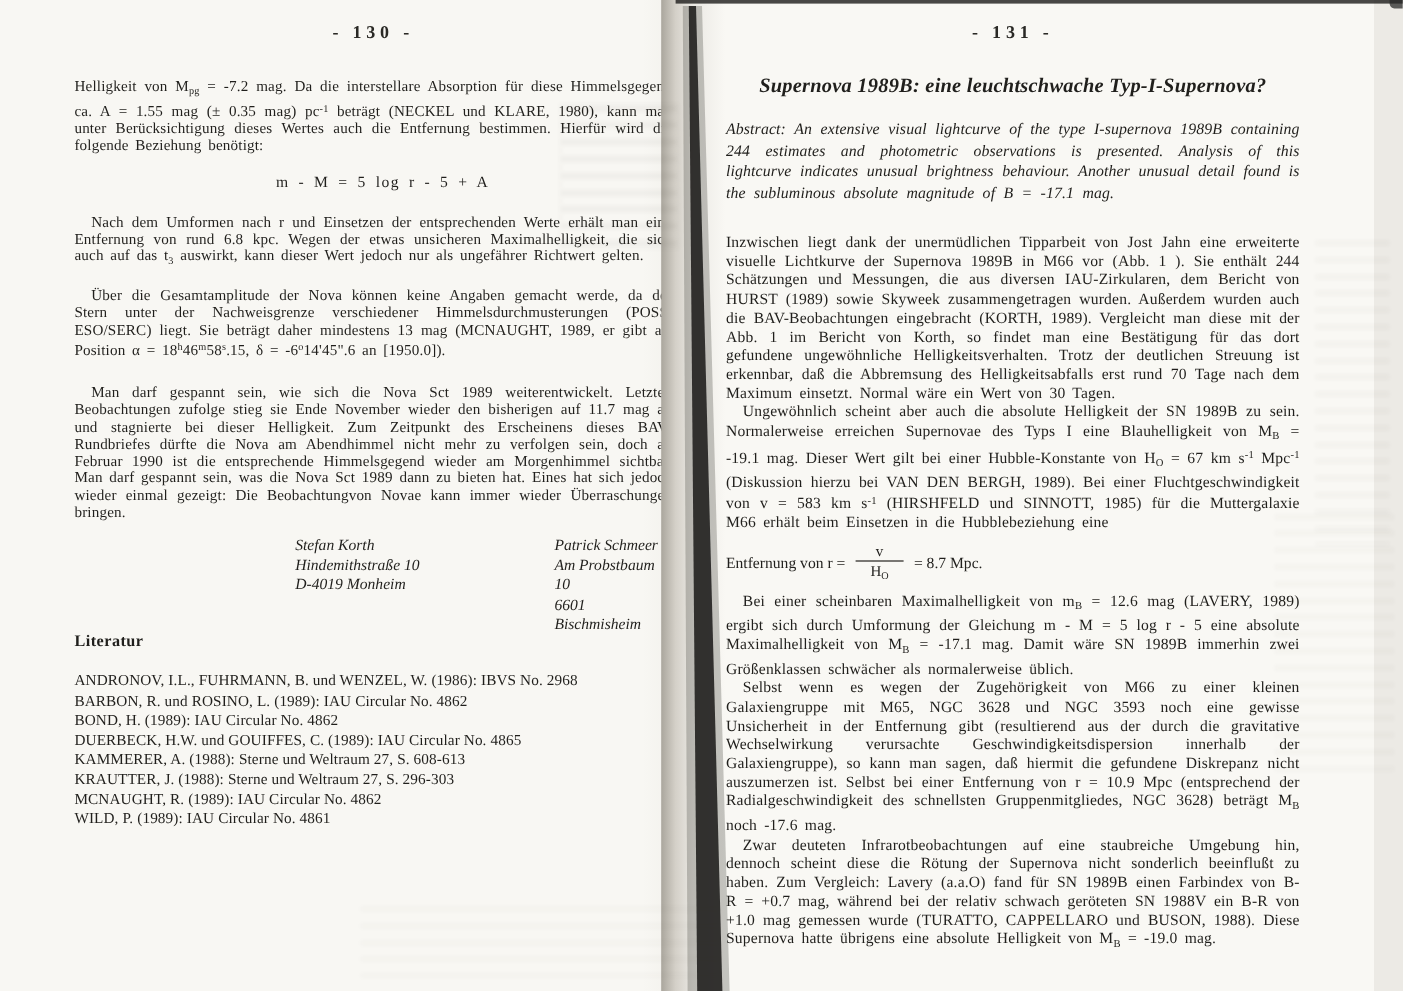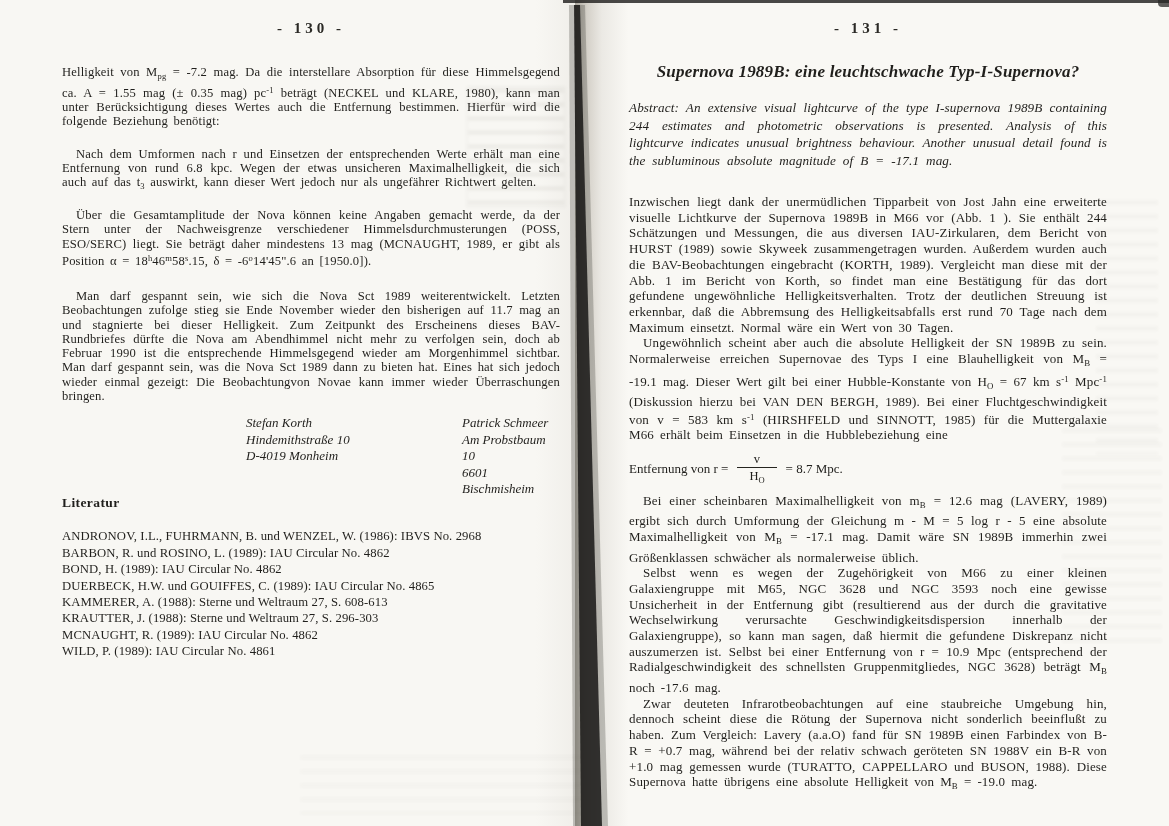--- a/index.html
+++ b/index.html
@@ -9,21 +9,21 @@
     font-family:"Liberation Serif","DejaVu Serif",serif;
     color:#201f1c;
   }
   .page{position:absolute;top:0;height:826px;}
   .page.left{
     left:0;width:575px;
     background:linear-gradient(to right,#f8f7f3 0%,#f8f7f3 86%,#eeece7 94%,#d9d5cd 99%,#c9c5bc 100%);
     padding-left:48px;
   }
   .page.right{
-    left:575px;width:594px;
+    left:551px;width:594px;
     background:linear-gradient(to right,#aaa69d 0%,#d4d0c8 2%,#ebe9e4 4.5%,#f9f8f4 9%,#f9f8f4 100%);
   }
   .col{position:absolute;top:0;}
   .page.left .col{left:62px;width:498px;}
   .page.right .col{left:54px;width:478px;}
 
   .pagenum{
     text-align:center;font-size:15px;letter-spacing:4px;
     margin-top:20px;font-weight:bold;color:#2a2925;
   }
@@ -92,20 +92,21 @@
 <body>
 
 <div>
 
   <div class="page left">
     <div class="col">
       <div class="pagenum">- 130 -</div>
 
       <p class="body p1">Helligkeit von M<sub>pg</sub> = -7.2 mag. Da die interstellare Absorption für diese Himmelsgegend ca. A = 1.55 mag (± 0.35 mag) pc<sup>-1</sup> beträgt (NECKEL und KLARE, 1980), kann man unter Berücksichtigung dieses Wertes auch die Entfernung bestimmen. Hierfür wird die folgende Beziehung benötigt:</p>
 
+      <div class="formula-left">m - M = 5 log r - 5 + A</div>
 
       <p class="body p2 indent">Nach dem Umformen nach r und Einsetzen der entsprechenden Werte erhält man eine Entfernung von rund 6.8 kpc. Wegen der etwas unsicheren Maximalhelligkeit, die sich auch auf das t<sub>3</sub> auswirkt, kann dieser Wert jedoch nur als ungefährer Richtwert gelten.</p>
       <p class="body p3 indent">Über die Gesamtamplitude der Nova können keine Angaben gemacht werde, da der Stern unter der Nachweisgrenze verschiedener Himmelsdurchmusterungen (POSS, ESO/SERC) liegt. Sie beträgt daher mindestens 13 mag (MCNAUGHT, 1989, er gibt als Position α = 18<sup>h</sup>46<sup>m</sup>58<sup>s</sup>.15, δ = -6<sup>o</sup>14'45".6 an [1950.0]).</p>
       <p class="body p4 indent">Man darf gespannt sein, wie sich die Nova Sct 1989 weiterentwickelt. Letzten Beobachtungen zufolge stieg sie Ende November wieder den bisherigen auf 11.7 mag an und stagnierte bei dieser Helligkeit. Zum Zeitpunkt des Erscheinens dieses BAV-Rundbriefes dürfte die Nova am Abendhimmel nicht mehr zu verfolgen sein, doch ab Februar 1990 ist die entsprechende Himmelsgegend wieder am Morgenhimmel sichtbar. Man darf gespannt sein, was die Nova Sct 1989 dann zu bieten hat. Eines hat sich jedoch wieder einmal gezeigt: Die Beobachtungvon Novae kann immer wieder Überraschungen bringen.</p>
 
       <div class="sigs">
         <div class="sig k">
           <div>Stefan Korth</div>
           <div>Hindemithstraße 10</div>
           <div>D-4019 Monheim</div>

